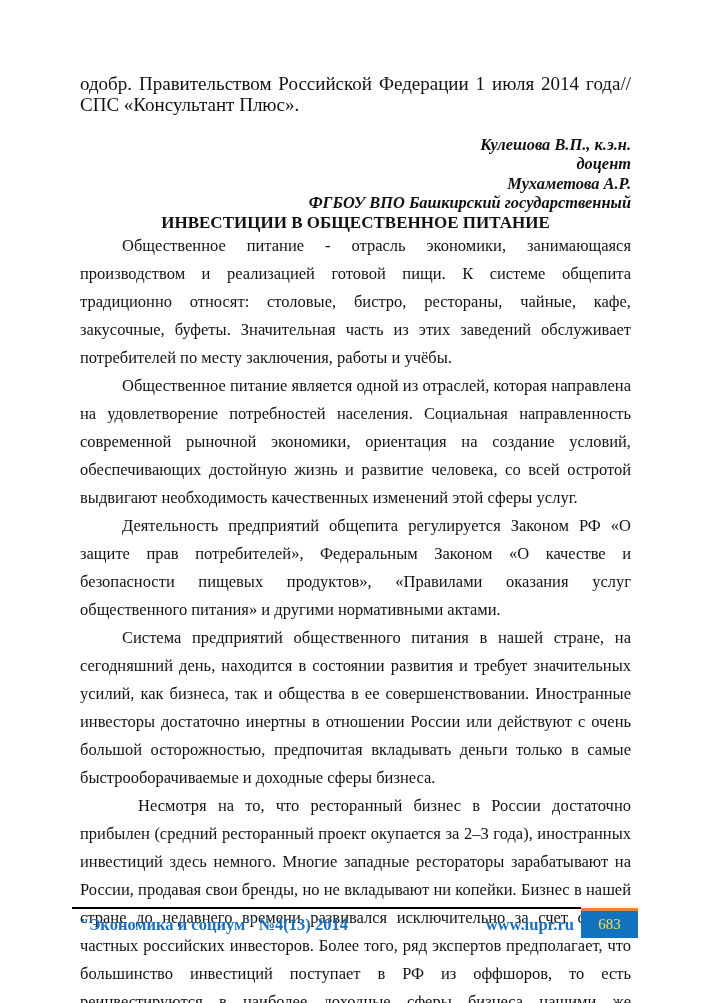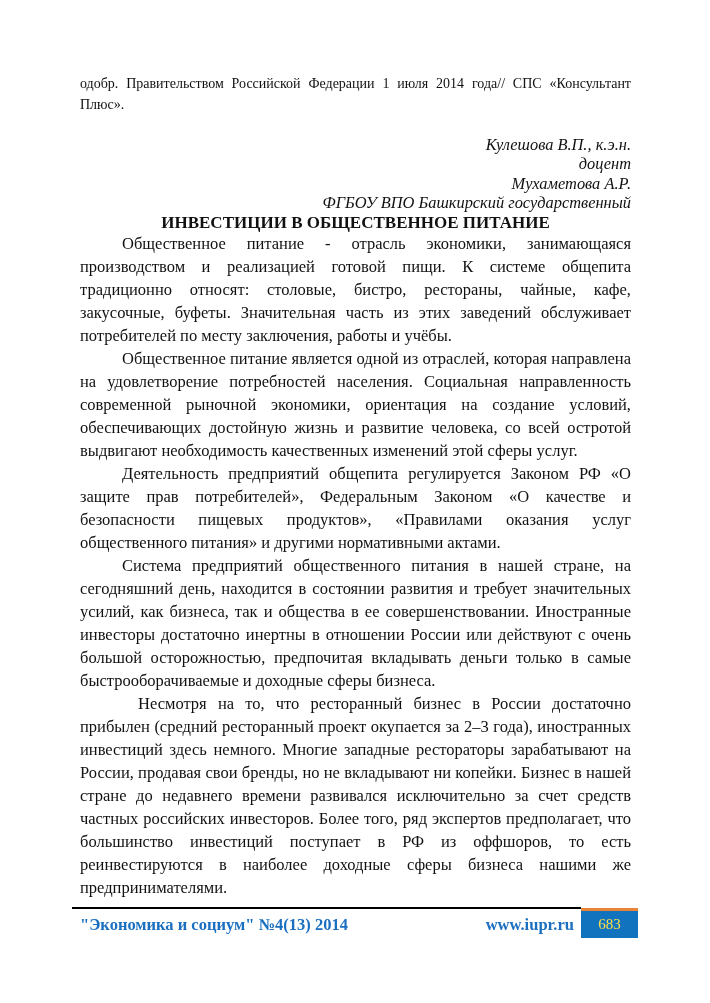--- a/index.html
+++ b/index.html
@@ -17,44 +17,44 @@
     color: #111111;
   }
   .content {
     position: absolute;
     top: 74px;
     left: 80px;
     width: 551px;
   }
   .note {
     margin: 0;
-    font-size: 14px;
+    font-size: 19px;
     line-height: 20.5px;
     text-align: justify;
   }
   .authors {
     margin-top: 20px;
     text-align: right;
-    font-weight: normal;
+    font-weight: bold;
     font-style: italic;
     font-size: 16.4px;
     line-height: 19.4px;
   }
   .title {
     margin: 0;
     text-align: center;
     font-weight: bold;
     font-style: normal;
     font-size: 17px;
     line-height: 19.4px;
   }
   .body-par {
     margin: 0;
     font-size: 16.5px;
-    line-height: 23px;
+    line-height: 28px;
     text-align: justify;
     text-indent: 42px;
   }
   .body-par.indent-lg {
     text-indent: 58px;
   }
   .footer-rule {
     position: absolute;
     left: 72px;
     top: 907px;

